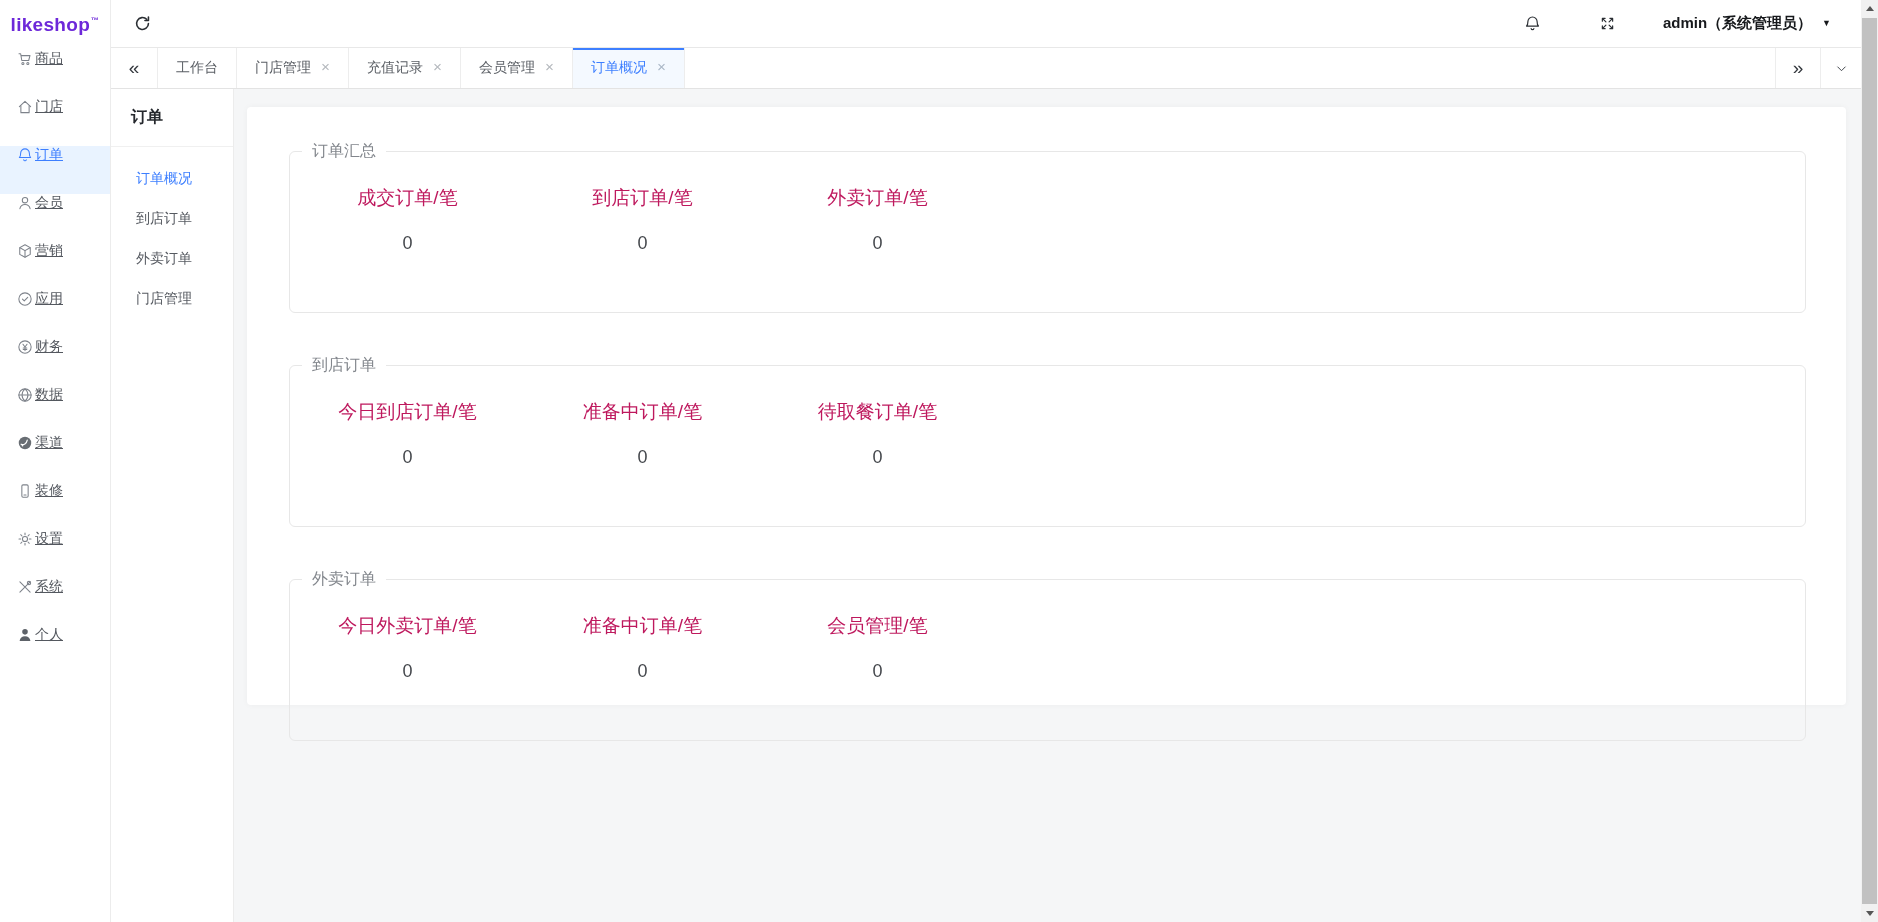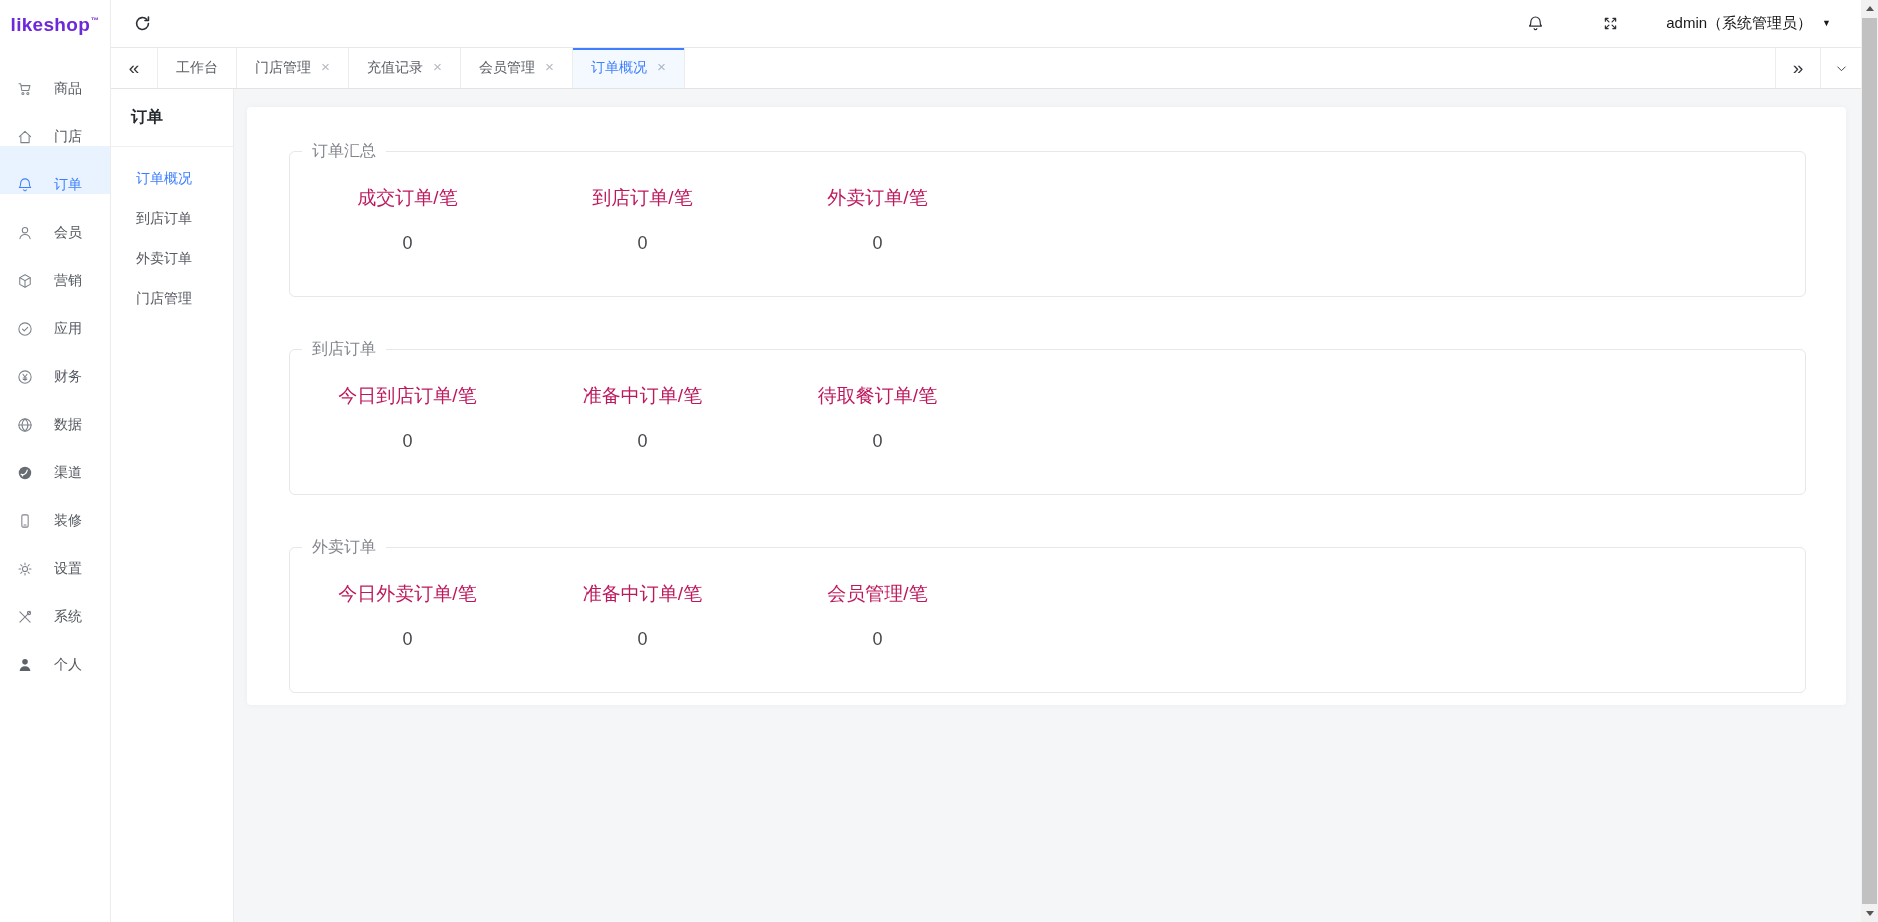--- a/index.html
+++ b/index.html
@@ -5,40 +5,40 @@
   html,body{margin:0;padding:0;width:1878px;height:922px;overflow:hidden;
     font-family:"Liberation Sans","DejaVu Sans",sans-serif;background:#f5f6f7;}
   .app{display:flex;width:100%;height:100%;}
 
   
   .sidebar{width:110px;min-width:110px;background:#fff;border-right:1px solid #ececec;
     display:flex;flex-direction:column;}
   .logo{height:50px;display:flex;align-items:center;justify-content:center;
     color:#6d28d9;font-weight:800;font-size:19px;letter-spacing:.3px;}
   .logo sup{font-size:8px;margin-left:1px;transform:translateY(-5px);font-weight:700;}
-  .side-item{height:48px;display:flex;align-items:flex-end;padding-left:16px;gap:20px;
-    color:#54585f;font-size:14px;cursor:pointer;}
+  .side-item{height:48px;display:flex;align-items:flex-start;padding-left:16px;gap:1px;
+    color:#54585f;font-size:14px;cursor:pointer;text-decoration:underline;}
   .side-item .ic{width:18px;height:18px;color:#7d828a;display:flex;flex:none;}
   .side-item.active{background:#e9f3ff;color:#3d7fff;}
   .side-item.active .ic{color:#3d7fff;}
   .side-item.dark .ic{color:#5d6268;}
   .ic svg,.icon-btn svg{width:100%;height:100%;stroke:currentColor;fill:none;
     stroke-width:1.4;stroke-linecap:round;stroke-linejoin:round;}
 
   
   .right{flex:1;display:flex;flex-direction:column;min-width:0;}
   .topbar{height:47px;min-height:47px;background:#fff;border-bottom:1px solid #e8e8e8;
     display:flex;align-items:center;padding:0 30px 0 22px;}
   .topbar .grow{flex:1;}
   .icon-btn{display:flex;cursor:pointer;color:#2a2e33;}
   .icon-btn.refresh{width:19px;height:19px;}
   .icon-btn.bell{width:19px;height:19px;}
   .icon-btn.fullscreen{width:19px;height:19px;margin-left:56px;}
   .user{margin-left:46px;font-size:15px;color:#17191c;display:flex;align-items:center;
-    gap:10px;cursor:pointer;}
+    gap:10px;cursor:pointer;font-weight:bold;}
   .caret{font-size:9px;color:#17191c;line-height:1;}
 
   
   .tabbar{height:40px;min-height:40px;background:#fff;border-bottom:1px solid #e3e3e3;
     display:flex;align-items:stretch;}
   .tab-ctrl{width:46px;display:flex;align-items:center;justify-content:center;
     color:#33373d;font-size:19px;border-right:1px solid #ededed;cursor:pointer;}
   .tab-ctrl.r{border-right:none;border-left:1px solid #ededed;width:44px;font-size:19px;}
   .tab-ctrl.chev{border-right:none;border-left:1px solid #ededed;width:40px;}
   .tab-ctrl.chev svg{width:15px;height:15px;stroke:#45494f;fill:none;stroke-width:1.6;
@@ -57,21 +57,21 @@
     font-size:16px;font-weight:700;color:#25282d;border-bottom:1px solid #f0f0f0;}
   .submenu-list{padding-top:12px;}
   .submenu-item{height:40px;display:flex;align-items:center;padding-left:25px;
     font-size:14px;color:#565a61;cursor:pointer;}
   .submenu-item.active{color:#3d7fff;}
 
   .content{flex:1;padding:18px 15px 0 13px;min-width:0;}
   .panel{background:#fff;height:598px;border-radius:4px;box-sizing:border-box;
     box-shadow:0 0 6px rgba(0,0,0,.04);padding:34px 40px 0 42px;}
   fieldset.section{border:1px solid #e7e7e7;border-radius:6px;margin:0 0 42px 0;
-    padding:24px 0 40px 0;}
+    padding:24px 0 56px 0;}
   fieldset.section legend{font-size:16px;color:#82868c;padding:0 10px;margin-left:12px;}
   .stats{display:flex;}
   .stat{width:235px;text-align:center;}
   .stat .lab{font-size:19px;color:#be185d;line-height:24px;}
   .stat .val{font-size:18px;color:#46494e;margin-top:20px;line-height:26px;}
 
   
   .scrollbar{width:17px;min-width:17px;background:#f1f1f1;position:relative;}
   .sb-btn{position:absolute;left:0;right:0;height:17px;display:flex;align-items:center;
     justify-content:center;cursor:pointer;}

